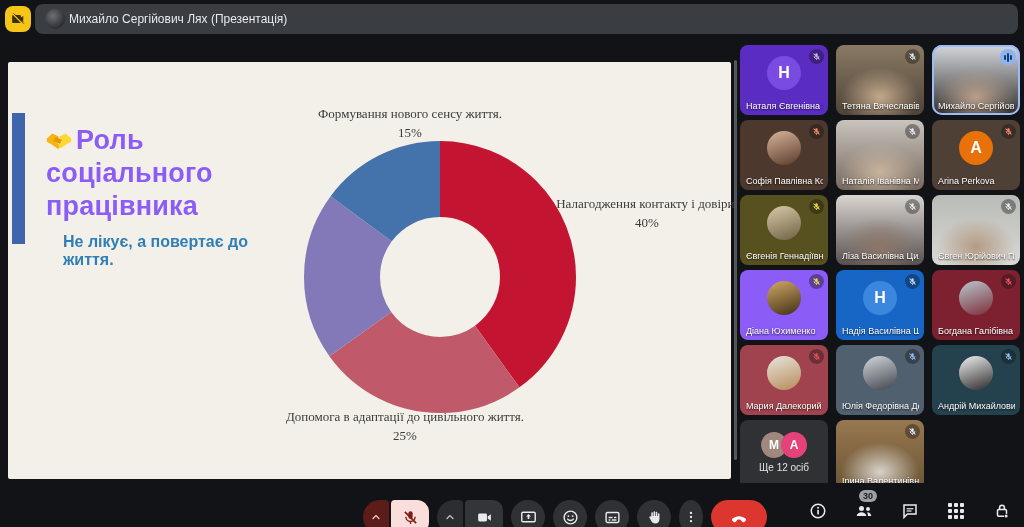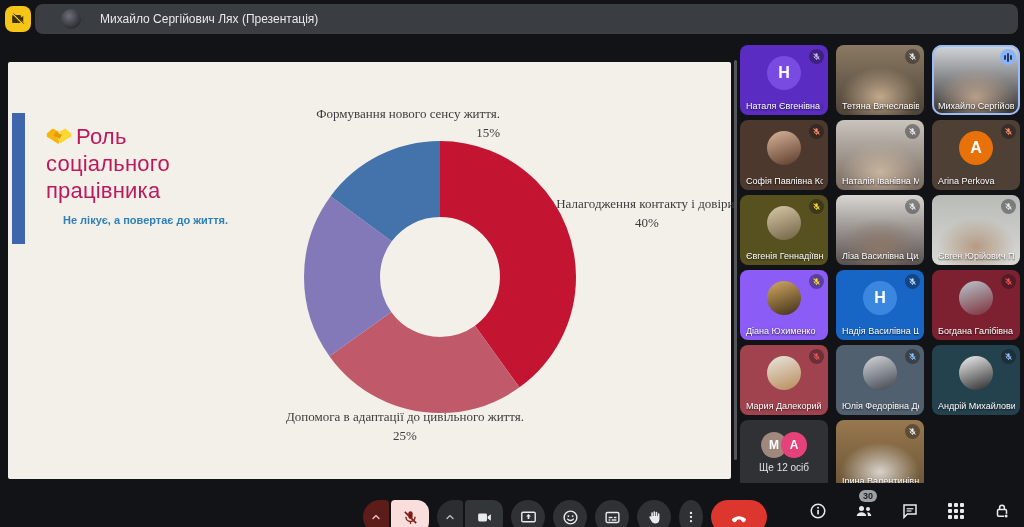--- a/index.html
+++ b/index.html
@@ -6,36 +6,36 @@
   body{
     width:1024px;height:527px;overflow:hidden;position:relative;
     background:#121316;font-family:"Liberation Sans",sans-serif;
     -webkit-font-smoothing:antialiased;
   }
   
   .topbar{position:absolute;left:0;top:0;width:1024px;height:40px;}
   .warn-sq{position:absolute;left:5px;top:6px;width:26px;height:26px;border-radius:8px;
     background:#f5c518;display:flex;align-items:center;justify-content:center;cursor:pointer;}
   .presenter-pill{position:absolute;left:35px;top:4px;width:983px;height:30px;border-radius:8px;
-    background:#3a3d41;display:flex;align-items:center;gap:19px;padding-left:26px;box-sizing:border-box;cursor:pointer;}
+    background:#3a3d41;display:flex;align-items:center;gap:4px;padding-left:10px;box-sizing:border-box;cursor:pointer;}
   .pavatar{width:20px;height:20px;border-radius:50%;background:radial-gradient(circle at 40% 35%,#6d7077 0%,#2c2e33 70%);flex:0 0 auto;}
   .pname{color:#e8eaed;font-size:12px;}
 
   
   .slide{position:absolute;left:8px;top:62px;width:723px;height:417px;background:#f3f0e9;border-radius:2px;}
   .accentbar{position:absolute;left:4px;top:51px;width:13px;height:131px;background:#3f66ad;}
   .slide-title-wrap{position:absolute;left:38px;top:62px;width:205px;}
-  .slide-title{color:#be185d;font-size:22px;line-height:1.22;font-weight:400;letter-spacing:.2px;}
+  .slide-title{color:#8b5cf6;font-size:27px;line-height:1.22;font-weight:700;letter-spacing:.2px;}
   .hand-ico{display:inline-block;width:26px;height:22px;vertical-align:-2px;margin-right:4px;}
-  .slide-sub{margin-top:10px;color:#2f7fb6;font-size:11px;font-weight:600;padding-left:17px;}
+  .slide-sub{margin-top:10px;color:#2f7fb6;font-size:16px;font-weight:600;padding-left:17px;}
   #donut{position:absolute;left:292px;top:75px;width:280px;height:280px;}
   .chart-label{position:absolute;text-align:center;color:#3b3b3b;font-family:"Liberation Serif",serif;
     font-size:13px;line-height:1.3;}
   .chart-label .pct{display:block;margin-top:2px;}
-  .lab-top{left:272px;top:44px;width:220px;text-align:right;}
+  .lab-top{left:292px;top:44px;width:220px;}
   .lab-right{left:528px;top:134px;width:222px;}
   .lab-left{left:139px;top:200px;width:200px;}
   .lab-bottom{left:262px;top:347px;width:270px;}
 
   
   .pscroll{position:absolute;left:734px;top:60px;width:3px;height:400px;border-radius:2px;background:#53575c;cursor:pointer;}
   .grid{position:absolute;left:740px;top:45px;width:280px;height:445px;
     display:grid;grid-template-columns:repeat(3,88px);grid-auto-rows:70px;column-gap:8px;row-gap:5px;}
   .tile{position:relative;border-radius:8px;overflow:hidden;cursor:pointer;}
   .tile.active{outline:2px solid #9cbcf8;outline-offset:-2px;border-radius:10px;}

